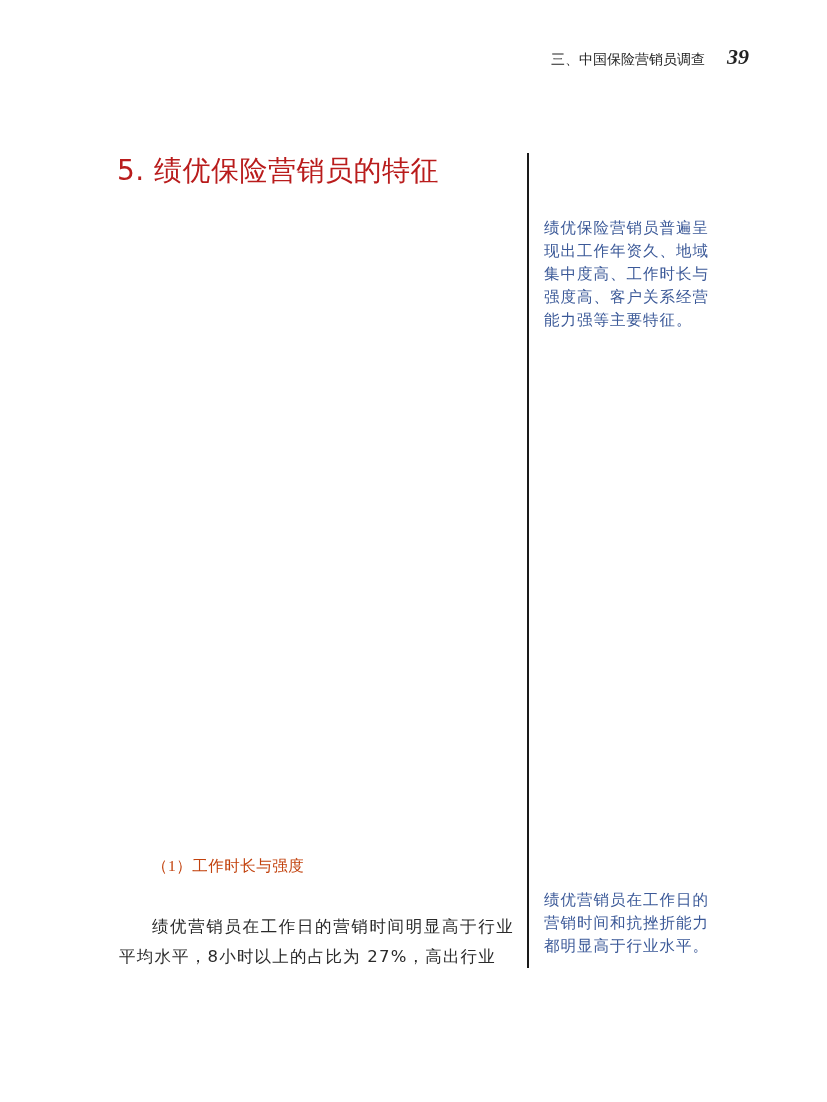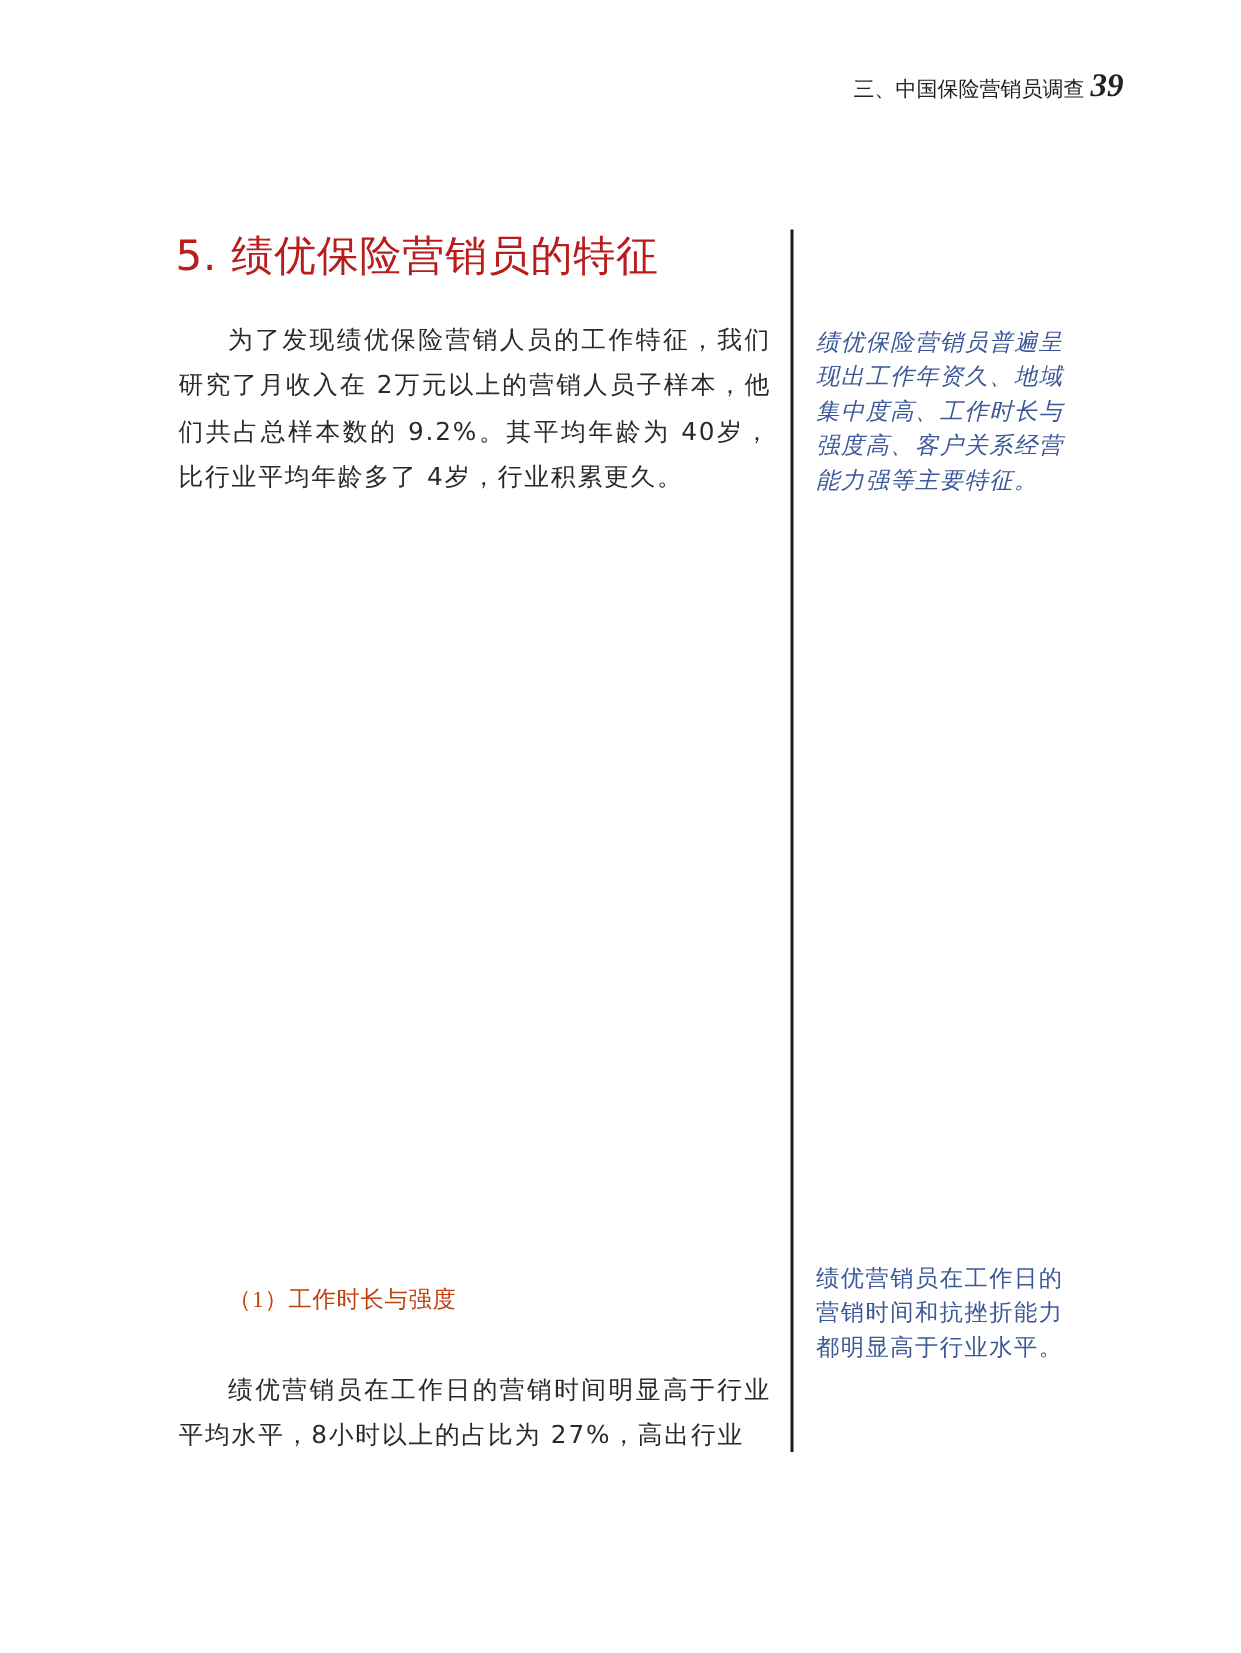--- a/index.html
+++ b/index.html
@@ -16,21 +16,21 @@
       color: #2a2a2a;
     }
     .running-header {
       position: absolute;
       top: 44px;
       right: 78px;
       font-size: 14px;
       color: #222;
       display: flex;
       align-items: baseline;
-      gap: 4px;
+      gap: 22px;
     }
     .page-number {
       font-family: Liberation Serif, serif;
       font-style: italic;
       font-weight: bold;
       font-size: 22px;
       color: #222;
     }
     .section-title {
       position: absolute;
@@ -77,37 +77,36 @@
     .para-block-2 { top: 912px; }
     .side-note {
       position: absolute;
       left: 544px;
       width: 170px;
       font-size: 15.5px;
       line-height: 23px;
       color: #3b5998;
       letter-spacing: 1px;
     }
-    .side-note-1 { top: 217px; font-style: italic; }
-    .side-note-2 { top: 841px; }
+    .side-note-1 { top: 217px; }
+    .side-note-2 { top: 889px; }
   </style>
 </head>
 <body>
 
 <div class="running-header">
   <span>三、中国保险营销员调查</span>
   <span class="page-number">39</span>
 </div>
 
 <h1 class="section-title">5. 绩优保险营销员的特征</h1>
 
 <div class="divider"></div>
 
 <div class="main-col para-block-1">
-  <p>为了发现绩优保险营销人员的工作特征，我们研究了月收入在 2万元以上的营销人员子样本，他们共占总样本数的 9.2%。其平均年龄为 40岁，比行业平均年龄多了 4岁，行业积累更久。</p>
 </div>
 
 <div class="subhead">（1）工作时长与强度</div>
 
 <div class="main-col para-block-2">
   <p>绩优营销员在工作日的营销时间明显高于行业平均水平，8小时以上的占比为 27%，高出行业</p>
 </div>
 
 <div class="side-note side-note-1">绩优保险营销员普遍呈现出工作年资久、地域集中度高、工作时长与强度高、客户关系经营能力强等主要特征。</div>
 <div class="side-note side-note-2">绩优营销员在工作日的营销时间和抗挫折能力都明显高于行业水平。</div>

